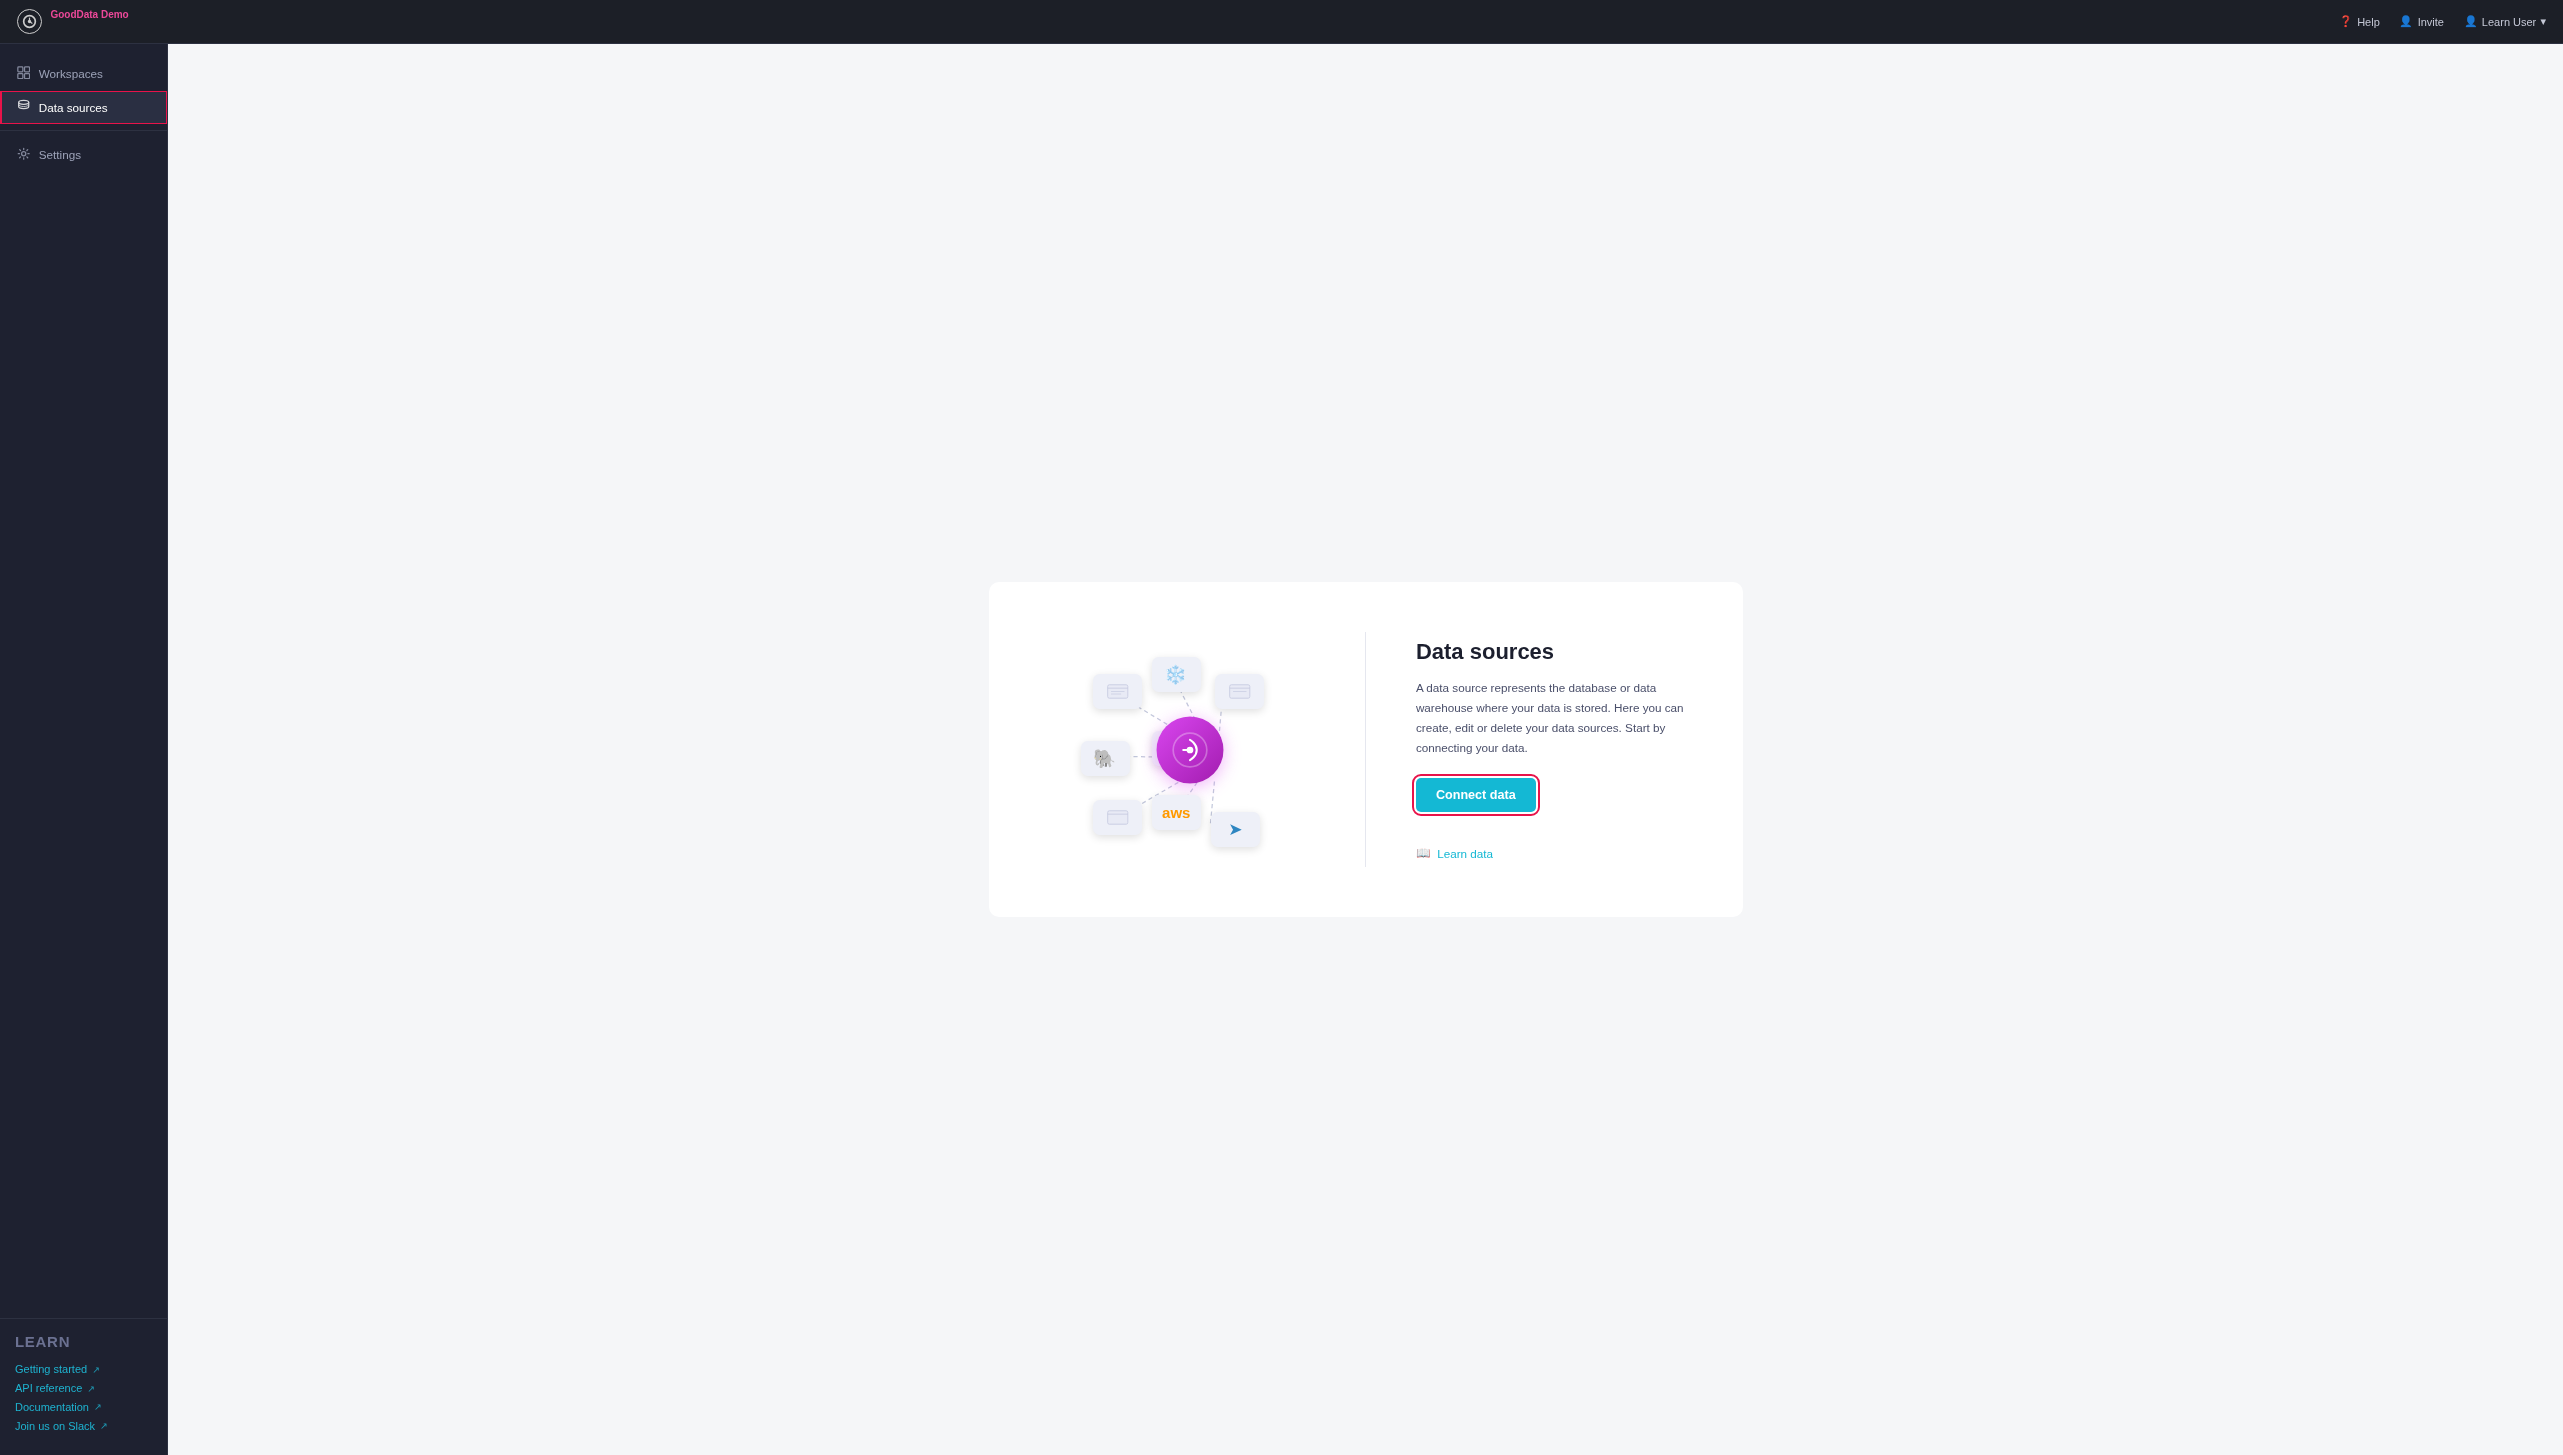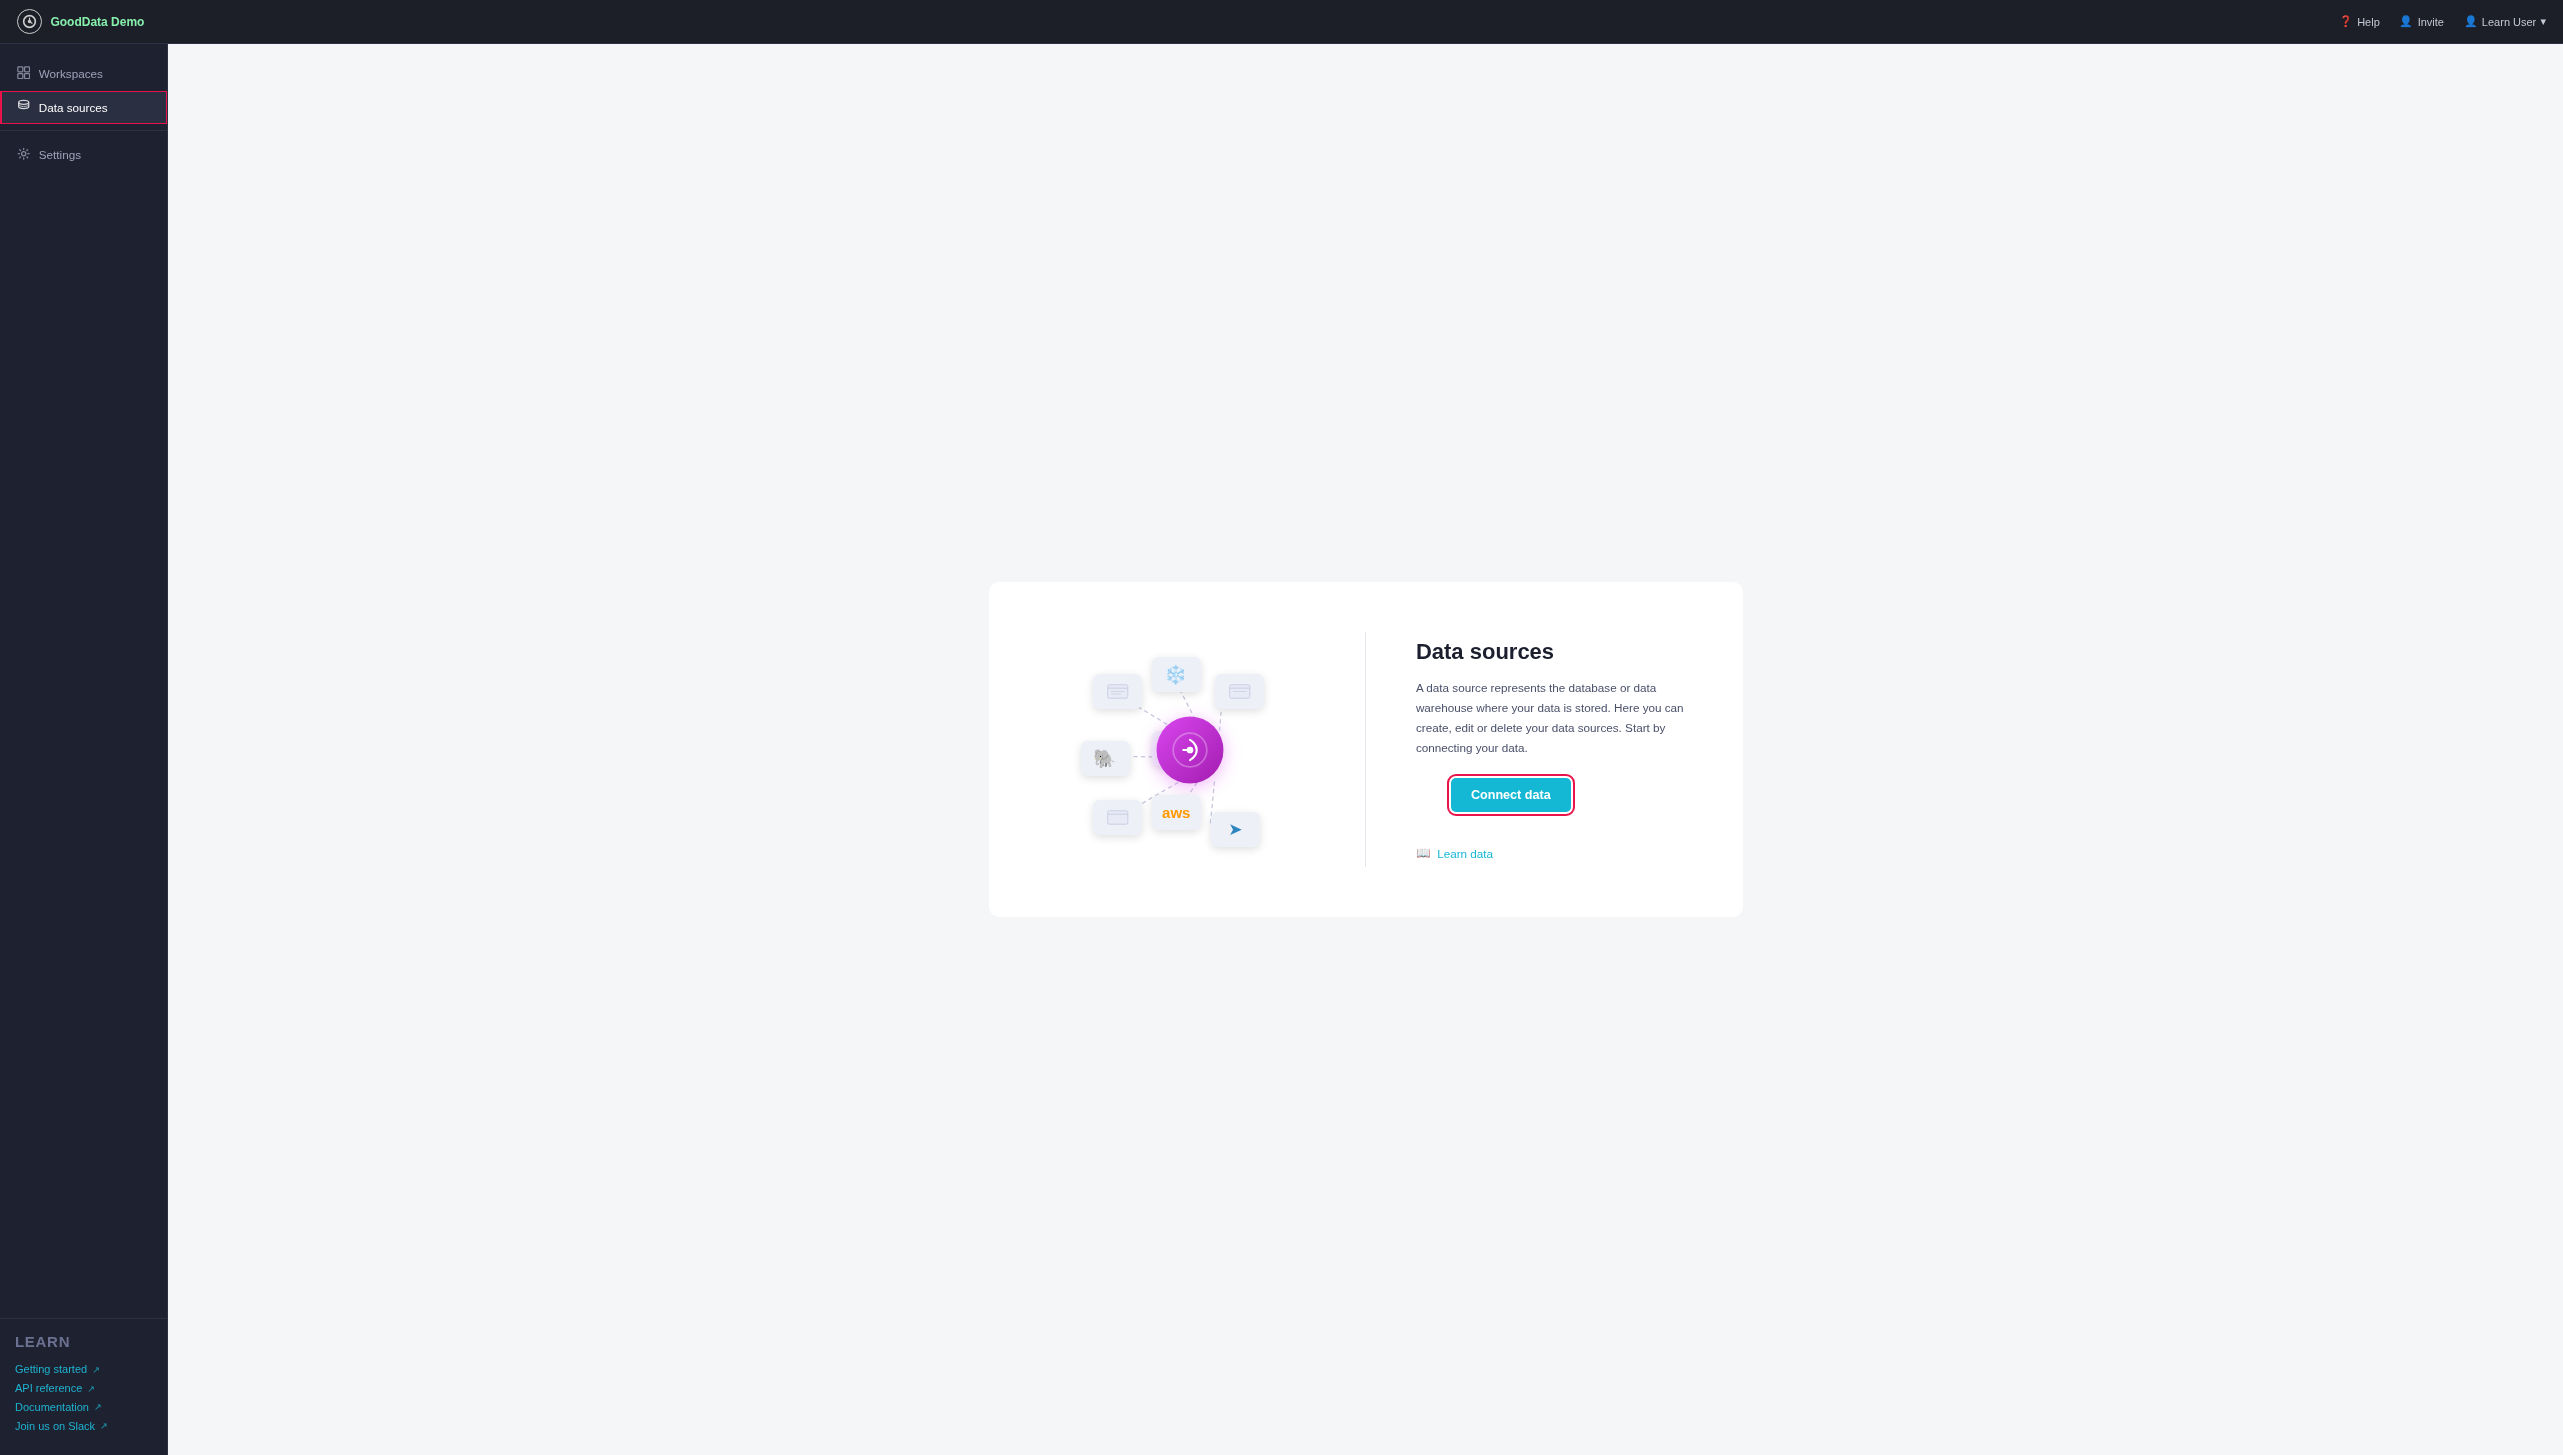--- a/index.html
+++ b/index.html
@@ -10,25 +10,24 @@
       background: #1c1f27;
       height: 44px;
       display: flex;
       align-items: center;
       padding: 0 17px;
       flex-shrink: 0;
       border-bottom: 0.8px solid #2d3141;
     }
     .topnav-logo {
       display: flex;
-      align-items: center;
       gap: 8.4px;
-      color: #86efac;
+      color: #ec4899;
       font-weight: 600;
-      font-size: 12px;
+      font-size: 10px;
     }
     .logo-circle {
       width: 25px; height: 25px;
       border-radius: 50%;
       border: 1.7px solid #ccc;
       display: flex; align-items: center; justify-content: center;
       color: #ccc;
       font-size: 11.7px;
     }
     .topnav-right {
@@ -405,21 +404,21 @@
             </div>
           </div>
         </div>
 
         <div class="card-divider"></div>
 
         <div class="info-side">
           <h1 class="info-title">Data sources</h1>
           <p class="info-desc">A data source represents the database or data warehouse where your data is stored. Here you can create, edit or delete your data sources. Start by connecting your data.</p>
 
-          <div style="margin-bottom: 17px; margin-left: 35px;">
+          <div style="margin-bottom: 17px;">
             <button class="connect-btn">Connect data</button>
           </div>
 
           <div class="learn-more-link">
             <span>📖</span>
             <span>Learn data</span>
           </div>
         </div>
 
       </div>

